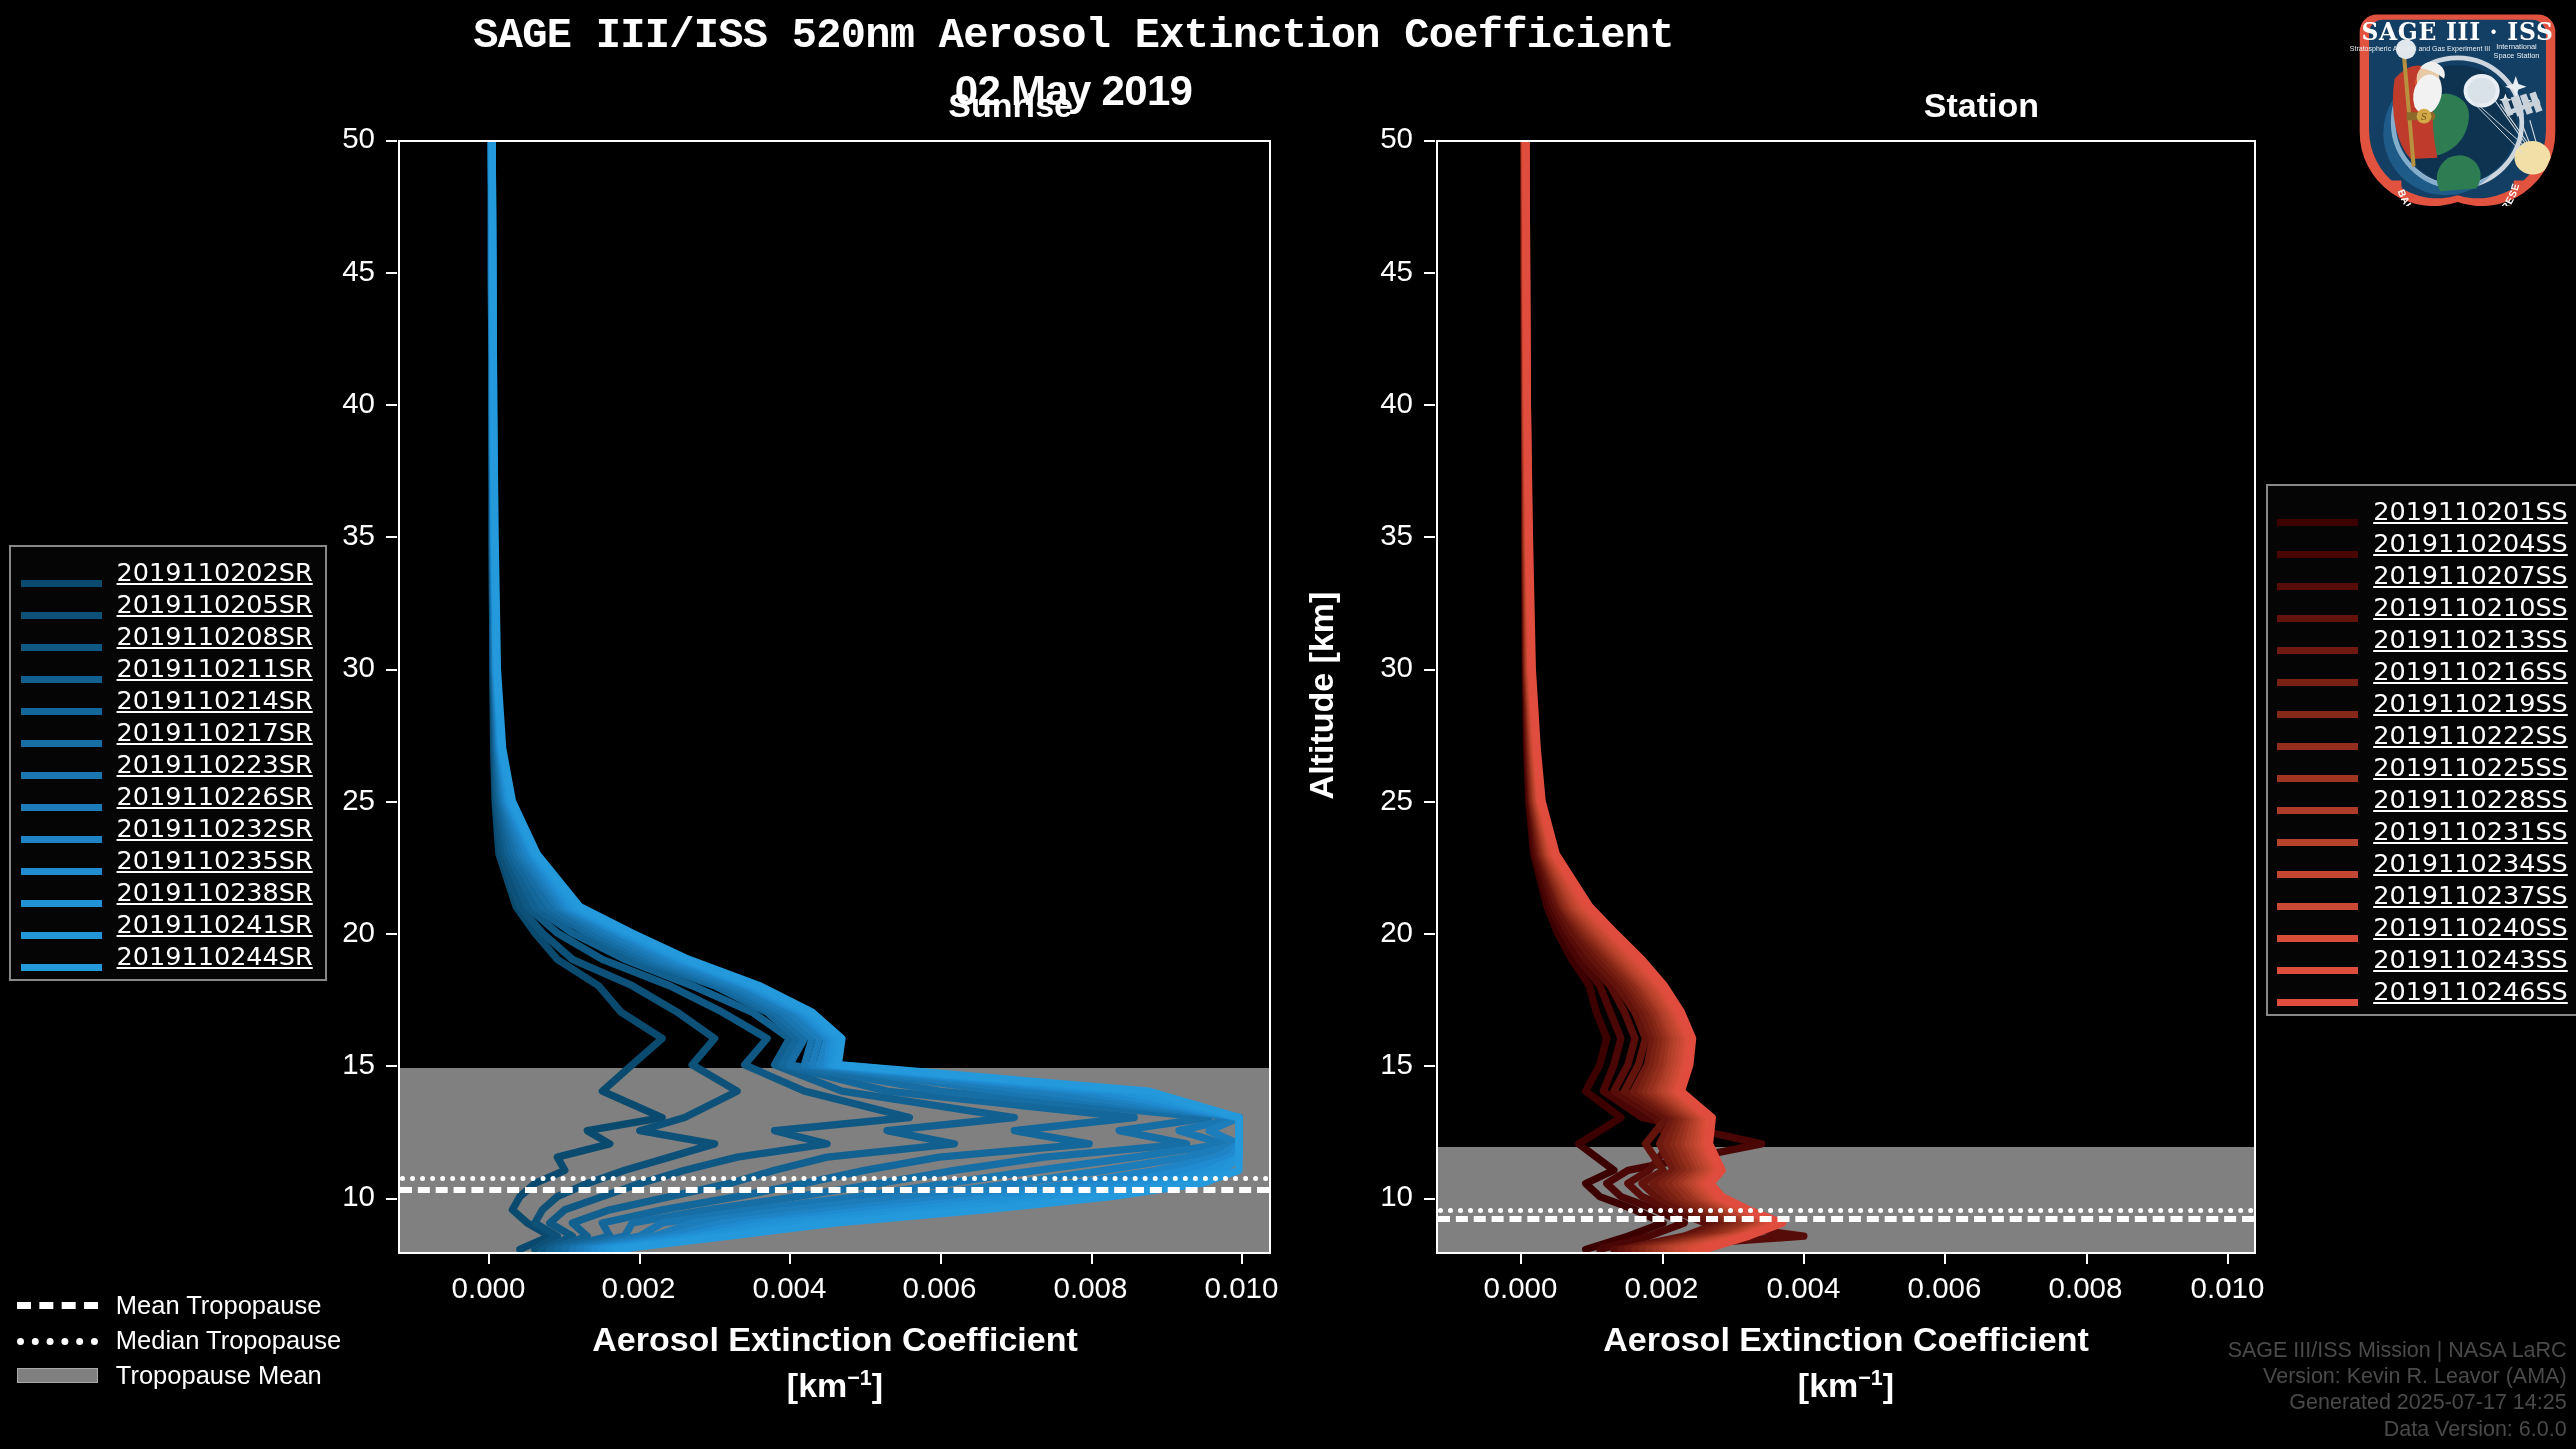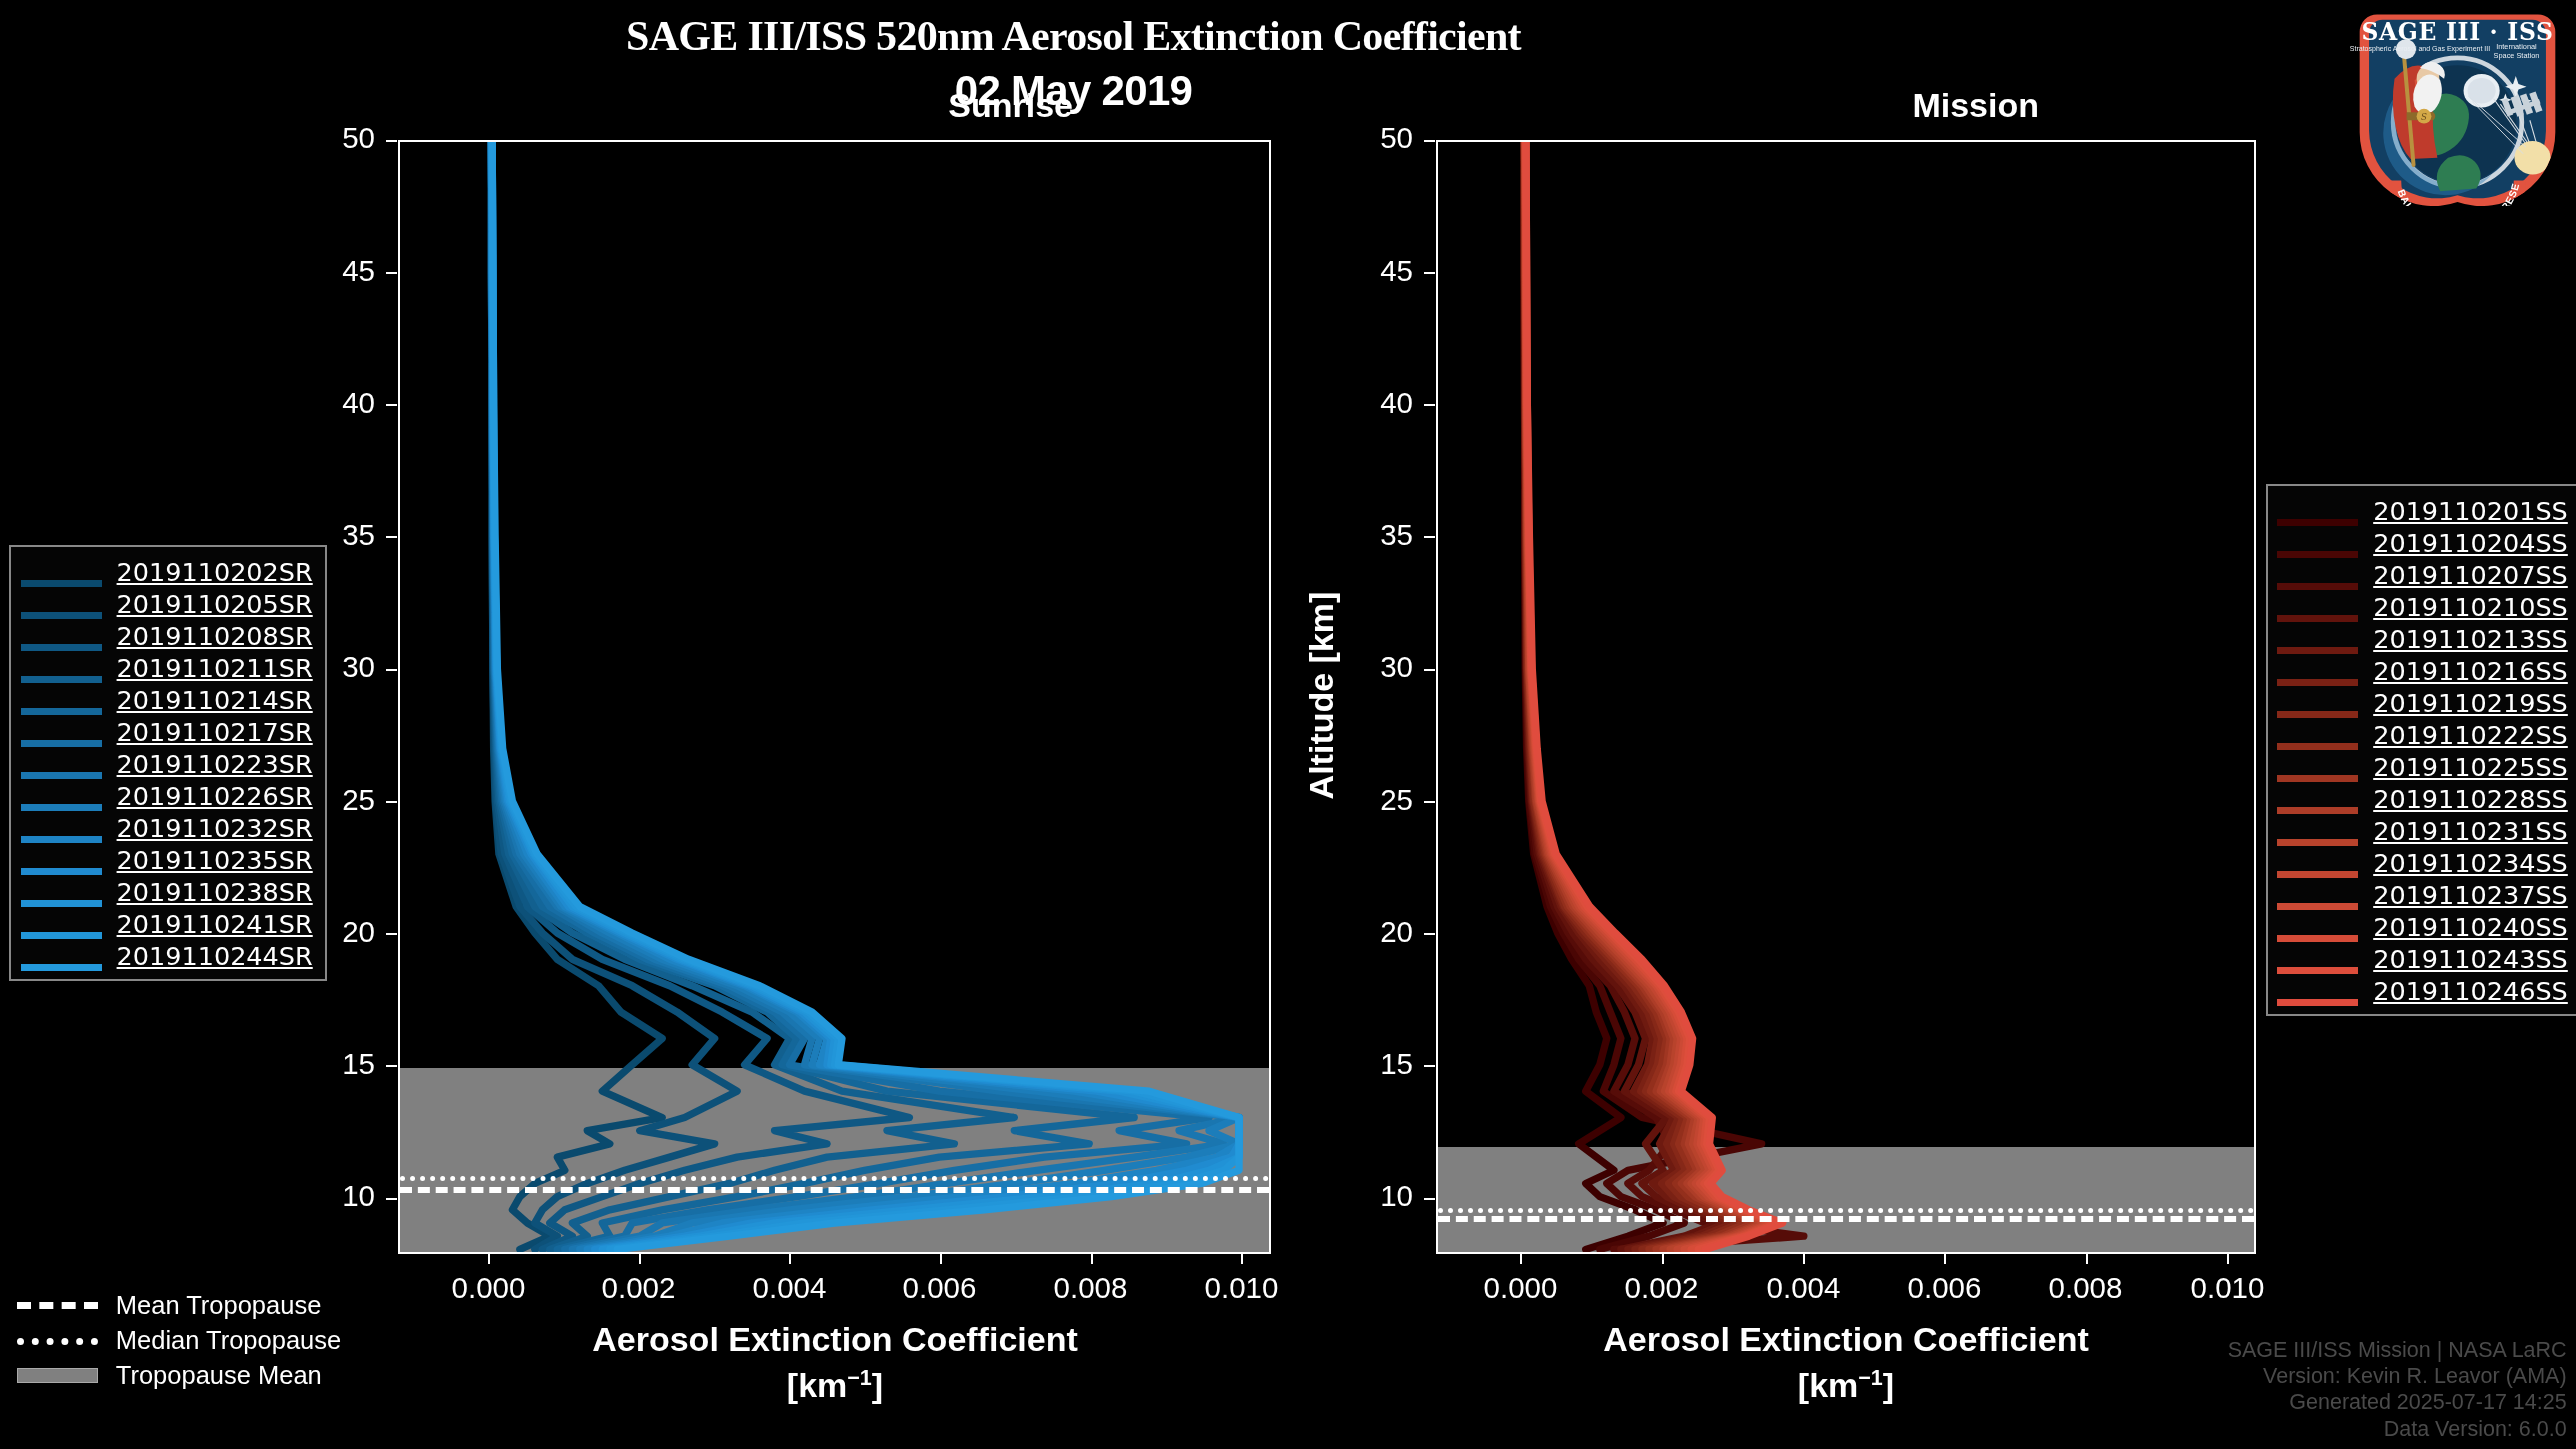--- a/index.html
+++ b/index.html
@@ -2,21 +2,21 @@
 <html style="font-size:10.7px"><head>
 <meta charset="utf-8">
 <title>SAGE III/ISS 520nm Aerosol Extinction Coefficient</title>
 <style>
   html,body{margin:0;padding:0;background:#000;}
   body{width:2576px;height:1449px;position:relative;overflow:hidden;
        font-family:"Liberation Sans",sans-serif;color:#fff;}
 
   
   #main-title{position:absolute;left:0;top:12px;width:2147px;text-align:center;
-    font-size:42px;font-weight:bold;letter-spacing:-0.7px;font-family:Liberation Serif, serif;}
+    font-size:42px;font-weight:bold;letter-spacing:-0.7px;font-family:Liberation Mono, monospace;}
   #date-title{position:absolute;left:0;top:67px;width:2147px;text-align:center;
     font-size:42px;font-weight:bold;letter-spacing:-0.7px;font-family:"Liberation Sans Narrow","Liberation Sans",sans-serif;}
   .panel-subtitle{position:absolute;top:86px;font-size:34px;font-weight:bold;text-align:right;}
   #subtitle-sunrise{left:671px;width:402px;}
   #subtitle-sunset{left:1637px;width:402px;}
 
   
   .plot-frame{position:absolute;border:2px solid #fff;box-sizing:border-box;background:#000;overflow:hidden;}
   #plot-sunrise{left:398px;top:140px;width:873px;height:1114px;}
   #plot-sunset{left:1436px;top:140px;width:820px;height:1114px;}
@@ -61,21 +61,21 @@
 
   
   #mission-patch{position:absolute;right:10.7px;top:5.4px;width:215px;height:201px;}
 </style>
 </head>
 <body>
 
 <div id="main-title">SAGE III/ISS 520nm Aerosol Extinction Coefficient</div>
 <div id="date-title">02 May 2019</div>
 <div class="panel-subtitle" id="subtitle-sunrise">Sunrise</div>
-<div class="panel-subtitle" id="subtitle-sunset">Mission</div>
+<div class="panel-subtitle" id="subtitle-sunset">Station</div>
 
 <div class="plot-frame" id="plot-sunrise">
     <div class="tropo-band" style="top: 926px; height: 188px;"></div>
     <svg class="curves" viewBox="0 0 1302 1660" preserveAspectRatio="none">
       <polyline points="136.9,0.0 136.9,197.1 138.1,394.3 138.1,591.4 139.2,788.6 140.3,906.9 142.5,985.7 148.2,1064.6 174.0,1143.5 202.0,1182.9 235.7,1222.3 297.4,1261.8 331.1,1301.2 392.8,1340.6 347.9,1380.0 303.1,1419.5 392.8,1458.9 280.6,1478.6 314.3,1498.3 235.7,1518.1 246.9,1537.8 202.0,1557.5 179.6,1577.2 168.4,1596.9 190.8,1616.6 224.5,1636.3 179.6,1656.1" fill="none" stroke="#0a4a6e" stroke-width="11" stroke-linejoin="round" stroke-linecap="round"></polyline>
       <polyline points="136.9,0.0 136.9,197.1 138.1,394.3 138.1,591.4 139.2,788.6 141.4,906.9 143.7,985.7 151.5,1064.6 179.6,1143.5 213.3,1182.9 258.2,1222.3 347.9,1261.8 415.3,1301.2 471.4,1340.6 437.7,1380.0 505.1,1419.5 426.5,1458.9 359.2,1478.6 471.4,1498.3 404.1,1518.1 336.7,1537.8 280.6,1557.5 235.7,1577.2 213.3,1596.9 202.0,1616.6 235.7,1636.3 202.0,1656.1" fill="none" stroke="#0d5179" stroke-width="11" stroke-linejoin="round" stroke-linecap="round"></polyline>
       <polyline points="136.9,0.0 136.9,197.1 138.1,394.3 139.2,591.4 140.3,788.6 142.5,906.9 145.9,985.7 157.1,1064.6 190.8,1143.5 235.7,1182.9 303.1,1222.3 404.1,1261.8 482.6,1301.2 550.0,1340.6 516.3,1380.0 606.1,1419.5 763.2,1458.9 561.2,1478.6 639.8,1498.3 505.1,1518.1 426.5,1537.8 359.2,1557.5 303.1,1577.2 246.9,1596.9 224.5,1616.6 258.2,1636.3 213.3,1656.1" fill="none" stroke="#0f5884" stroke-width="11" stroke-linejoin="round" stroke-linecap="round"></polyline>
       <polyline points="136.9,0.0 138.1,197.1 138.1,394.3 139.2,591.4 140.3,788.6 143.7,906.9 148.2,985.7 162.8,1064.6 202.0,1143.5 258.2,1182.9 336.7,1222.3 437.7,1261.8 527.5,1301.2 583.7,1340.6 561.2,1380.0 662.2,1419.5 920.4,1458.9 729.6,1478.6 830.6,1498.3 639.8,1518.1 561.2,1537.8 493.9,1557.5 404.1,1577.2 314.3,1596.9 258.2,1616.6 280.6,1636.3 224.5,1656.1" fill="none" stroke="#12608f" stroke-width="11" stroke-linejoin="round" stroke-linecap="round"></polyline>
       <polyline points="136.9,0.0 138.1,197.1 138.1,394.3 139.2,591.4 141.4,788.6 144.8,906.9 150.4,985.7 168.4,1064.6 213.3,1143.5 280.6,1182.9 359.2,1222.3 471.4,1261.8 550.0,1301.2 594.9,1340.6 572.4,1380.0 729.6,1419.5 1100.0,1458.9 920.4,1478.6 1032.6,1498.3 808.1,1518.1 695.9,1537.8 606.1,1557.5 505.1,1577.2 392.8,1596.9 303.1,1616.6 314.3,1636.3 235.7,1656.1" fill="none" stroke="#14679a" stroke-width="11" stroke-linejoin="round" stroke-linecap="round"></polyline>
       <polyline points="136.9,0.0 138.1,197.1 139.2,394.3 139.2,591.4 141.4,788.6 145.9,906.9 152.6,985.7 174.0,1064.6 224.5,1143.5 291.8,1182.9 370.4,1222.3 482.6,1261.8 561.2,1301.2 606.1,1340.6 583.7,1380.0 808.1,1419.5 1212.2,1458.9 1077.5,1478.6 1178.5,1498.3 965.3,1518.1 830.6,1537.8 718.3,1557.5 594.9,1577.2 460.2,1596.9 347.9,1616.6 336.7,1636.3 246.9,1656.1" fill="none" stroke="#176ea5" stroke-width="11" stroke-linejoin="round" stroke-linecap="round"></polyline>

